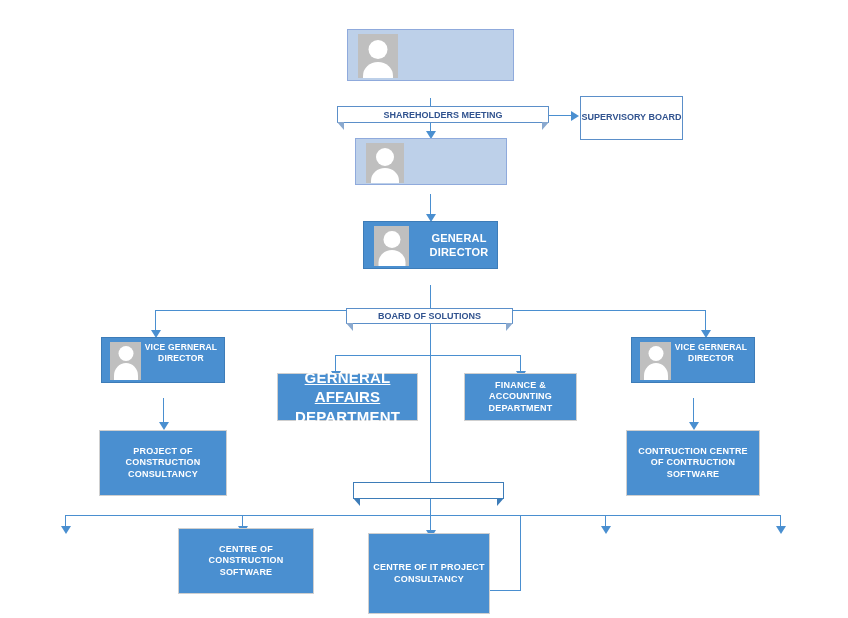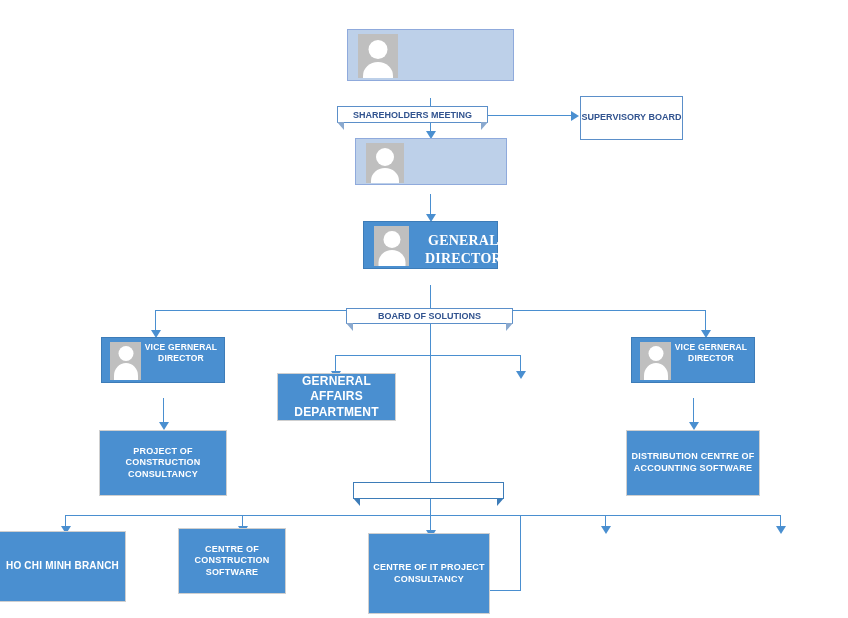--- a/index.html
+++ b/index.html
@@ -204,21 +204,21 @@
   <div class="hline" style="left:490px; top:590px; width:31px;"></div>
 
   <div class="photonode" style="left:347px; top:29px; width:167px; height:69px;">
     <div class="panel" style="height:52px;">
       <div class="avatar" style="width:40px; height:44px;">
         <div class="head" style="top:6px; width:19px; height:19px;"></div>
         <div class="body" style="top:28px; width:30px; height:20px;"></div>
       </div>
       <div class="nodelabel" style="font-size:0px;">&nbsp;</div>
     </div>
-    <div class="ribbon" style="left:-10px; top:77px; width:151px; height:17px; font-size:9px;">
+    <div class="ribbon" style="left:-10px; top:77px; width:212px; height:17px; font-size:9px;">
       <span>SHAREHOLDERS MEETING</span>
       <span class="tail l"></span>
       <span class="tail r"></span>
     </div>
   </div>
 
   <div class="obox" style="left:580px; top:96px; width:103px; height:44px; font-size:9px;">
     <span>SUPERVISORY BOARD</span>
   </div>
 
@@ -236,21 +236,21 @@
       <span class="tail r"></span>
     </div>
   </div>
 
   <div class="photonode dark" style="left:363px; top:221px; width:135px; height:64px;">
     <div class="panel" style="height:48px;">
       <div class="avatar" style="width:35px; height:40px;">
         <div class="head" style="top:5px; width:17px; height:17px;"></div>
         <div class="body" style="top:24px; width:27px; height:18px;"></div>
       </div>
-      <div class="nodelabel" style="font-size:14px; padding:10px 4px 0 16px;font-family:Liberation Serif, serif;">GENERAL DIRECTOR</div>
+      <div class="nodelabel" style="font-size:11px; padding:10px 4px 0 16px;">GENERAL DIRECTOR</div>
     </div>
     <div class="ribbon dark" style="left:-10px; top:261px; width:151px; height:17px; font-size:9px;">
       <span></span>
       <span class="tail l"></span>
       <span class="tail r"></span>
     </div>
   </div>
 
   <div class="photonode dark" style="left:101px; top:337px; width:124px; height:62px;">
     <div class="panel" style="height:46px;">
@@ -267,38 +267,38 @@
     <div class="panel" style="height:46px;">
       <div class="avatar" style="width:31px; height:38px; margin-left:8px;">
         <div class="head" style="top:4px; width:15px; height:15px;"></div>
         <div class="body" style="top:21px; width:24px; height:18px;"></div>
       </div>
       <div class="nodelabel" style="font-size:8.5px; padding:4px 3px 0 0;">VICE GERNERAL DIRECTOR</div>
     </div>
 
   </div>
 
-  <div class="box" style="left:277px; top:373px; width:119px; height:48px; font-size:12px;">
+  <div class="box" style="left:277px; top:373px; width:141px; height:48px; font-size:15px;text-decoration:underline;">
     <span>GERNERAL AFFAIRS DEPARTMENT</span>
   </div>
 
+  <div class="box" style="left:464px; top:373px; width:113px; height:48px; font-size:9px;">
+    <span>FINANCE &amp; ACCOUNTING DEPARTMENT</span>
+  </div>
 
   <div class="box" style="left:99px; top:430px; width:128px; height:66px; font-size:9px;">
     <span>PROJECT OF CONSTRUCTION CONSULTANCY</span>
   </div>
 
   <div class="box" style="left:626px; top:430px; width:134px; height:66px; font-size:9px;">
-    <span>DISTRIBUTION CENTRE OF ACCOUNTING SOFTWARE</span>
-  </div>
-
-  <div class="box noleft" style="left:0px; top:531px; width:126px; height:71px; font-size:10px;">
-    <span>HO CHI MINH BRANCH</span>
-  </div>
-
-  <div class="box" style="left:178px; top:528px; width:108px; height:66px; font-size:9px;">
+    <span>CONTRUCTION CENTRE OF CONTRUCTION SOFTWARE</span>
+  </div>
+
+
+  <div class="box" style="left:178px; top:528px; width:136px; height:66px; font-size:9px;">
     <span>CENTRE OF CONSTRUCTION SOFTWARE</span>
   </div>
 
   <div class="box" style="left:368px; top:533px; width:122px; height:81px; font-size:9px;">
     <span>CENTRE OF IT PROJECT CONSULTANCY</span>
   </div>
 
 
 
 </div>

